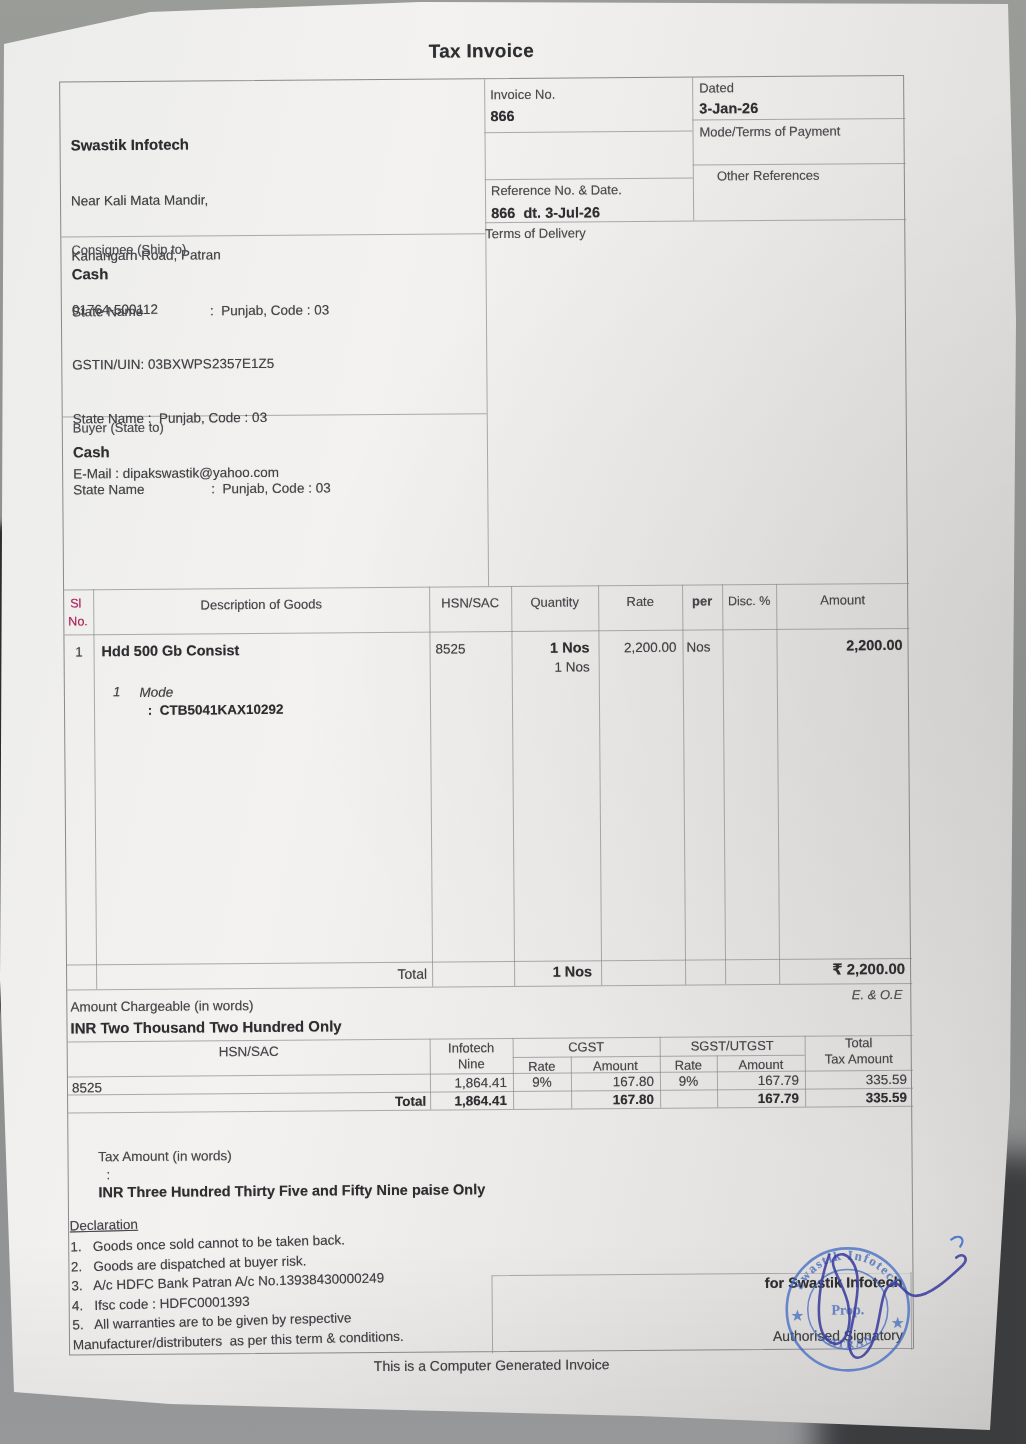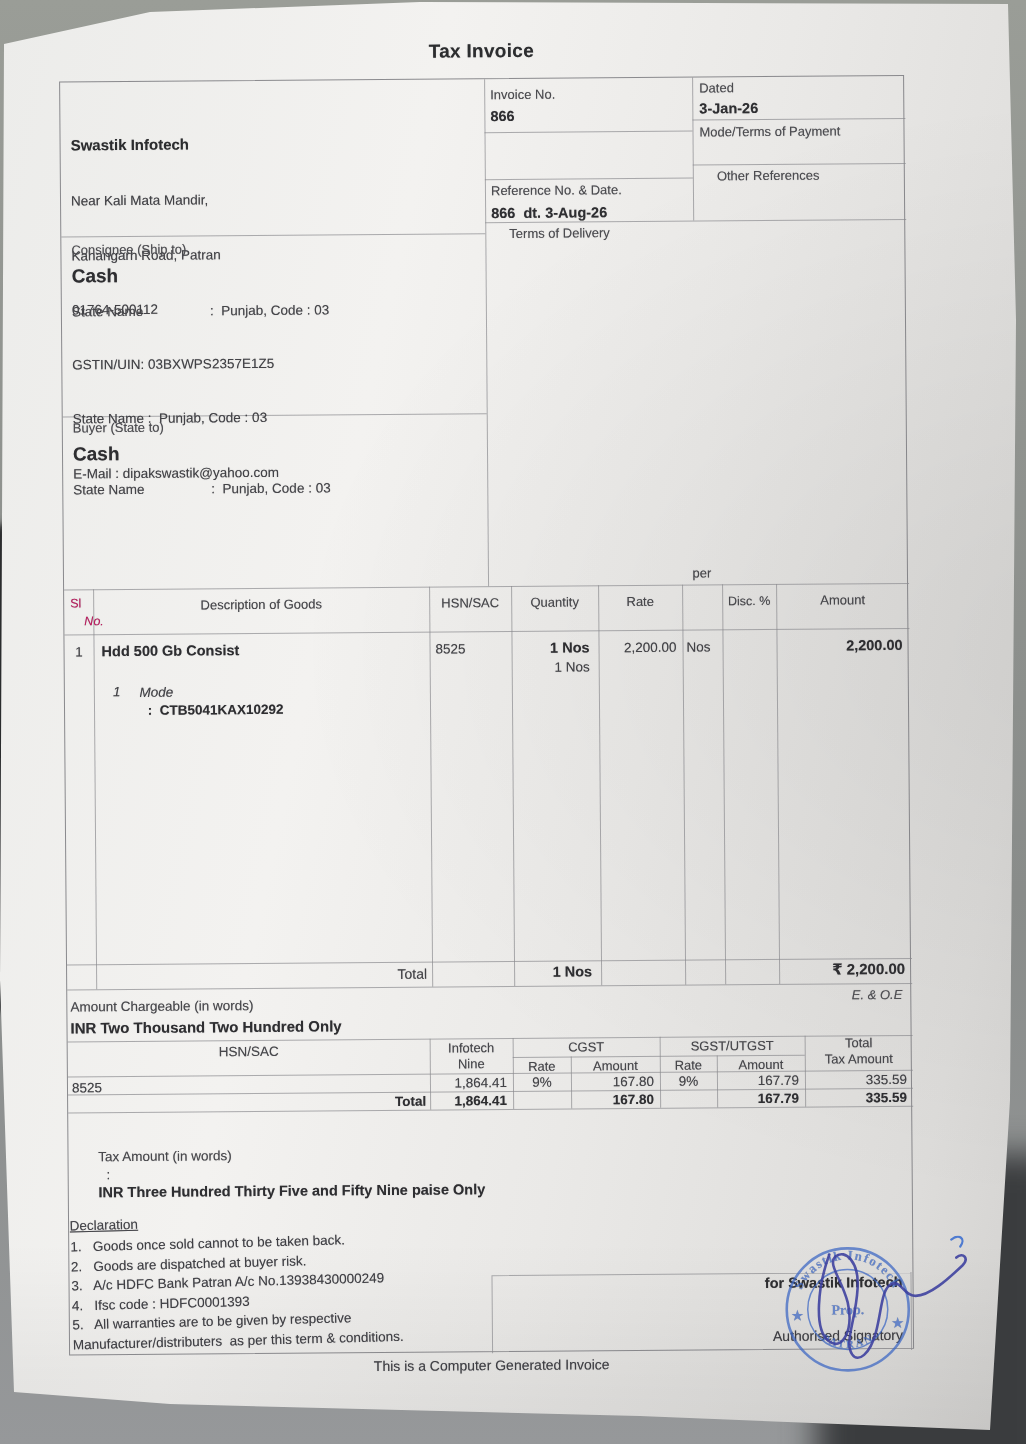--- a/index.html
+++ b/index.html
@@ -30,21 +30,21 @@
   .title{position:absolute;left:63px;top:40px;width:845px;text-align:center;font-size:19px;font-weight:bold;color:#2c2d2f;letter-spacing:.3px;}
   .inv{position:absolute;left:63px;top:78px;width:845px;height:1274px;border:1.3px solid var(--ln);}
   .hl{position:absolute;height:1.2px;background:var(--ln2);}
   .vl{position:absolute;width:1.2px;background:var(--ln2);}
   .t{position:absolute;white-space:pre;}
   .lbl{font-size:13px;color:#4c4c50;}
   .lbl2{font-size:13.5px;color:#48484c;}
   .val{font-size:14.5px;font-weight:bold;color:var(--txtB);}
   .addr{font-size:13.5px;line-height:18.6px;color:#424246;white-space:pre;}
   .name{font-size:15px;font-weight:bold;color:#2b2c2e;margin-bottom:3px;}
-  .cash{font-size:19px;font-weight:bold;color:var(--txtB);}
+  .cash{font-size:15px;font-weight:bold;color:var(--txtB);}
   .staterow{display:flex;font-size:13.5px;color:#454549;}
   .staterow .sl1{width:138px;}
   .hdr{font-size:13px;color:#47474b;text-align:center;}
   .hdrS{font-size:12.5px;color:#be185d;}
   .cell{font-size:13.5px;color:#424246;}
   .cellB{font-size:14.5px;font-weight:bold;color:var(--txtB);}
   .right{text-align:right;}
   .center{text-align:center;}
   .it{font-style:italic;}
   .eoe{font-size:13px;font-style:italic;color:#4e4e52;}
@@ -126,31 +126,31 @@
       <span class="sl1">State Name</span>
       <span>:  Punjab, Code : 03</span>
     </div>
 
     <div class="t lbl" style="left:430px;top:8px;">Invoice No.</div>
     <div class="t val" style="left:430px;top:29px;">866</div>
     <div class="t lbl" style="left:639px;top:3px;">Dated</div>
     <div class="t val" style="left:639px;top:23px;">3-Jan-26</div>
     <div class="t lbl" style="left:639px;top:47px;">Mode/Terms of Payment</div>
     <div class="t lbl" style="left:430px;top:104px;">Reference No. &amp; Date.</div>
-    <div class="t val" style="left:430px;top:126px;">866  dt. 3-Aug-26</div>
+    <div class="t val" style="left:430px;top:126px;">866  dt. 3-Jul-26</div>
     <div class="t lbl" style="left:656px;top:91px;">Other References</div>
-    <div class="t lbl" style="left:448px;top:147px;">Terms of Delivery</div>
+    <div class="t lbl" style="left:424px;top:147px;">Terms of Delivery</div>
 
     <div class="t hdrS" style="left:6px;top:514px;">Sl</div>
-    <div class="t hdrS" style="left:20px;top:532px;font-style:italic;">No.</div>
+    <div class="t hdrS" style="left:4px;top:532px;">No.</div>
     <div class="t hdr" style="left:29px;top:516px;width:336px;">Description of Goods</div>
     <div class="t hdr" style="left:365px;top:516px;width:82px;">HSN/SAC</div>
     <div class="t hdr" style="left:447px;top:516px;width:87px;">Quantity</div>
     <div class="t hdr" style="left:534px;top:516px;width:84px;">Rate</div>
-    <div class="t hdr" style="left:618px;top:488px;width:40px;">per</div>
+    <div class="t hdr" style="left:618px;top:516px;width:40px;font-weight:bold;">per</div>
     <div class="t hdr" style="left:658px;top:517px;width:54px;font-size:12.5px;">Disc. %</div>
     <div class="t hdr" style="left:712px;top:516px;width:133px;">Amount</div>
 
     <div class="t cell center" style="left:0;top:562px;width:29px;">1</div>
     <div class="t cellB" style="left:37px;top:561px;">Hdd 500 Gb Consist</div>
     <div class="t" style="left:48px;top:583px;">
       <span class="cell it">Mode</span>
       <span class="cell" style="font-weight:bold;margin-left:8px;color:var(--txtB);">:  CTB5041KAX10292</span>
     </div>
     <div class="t cell it" style="left:48px;top:602px;">1</div>

